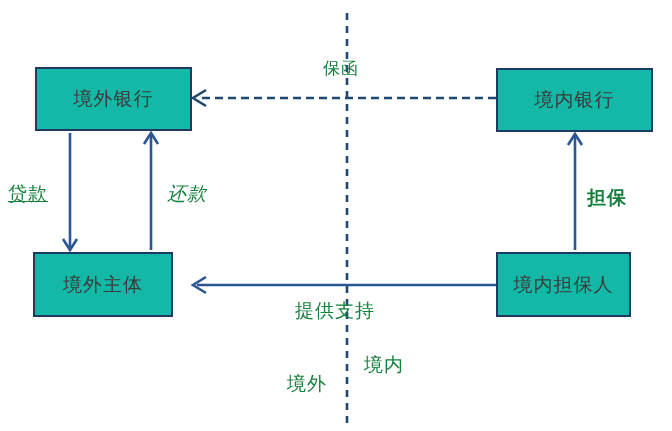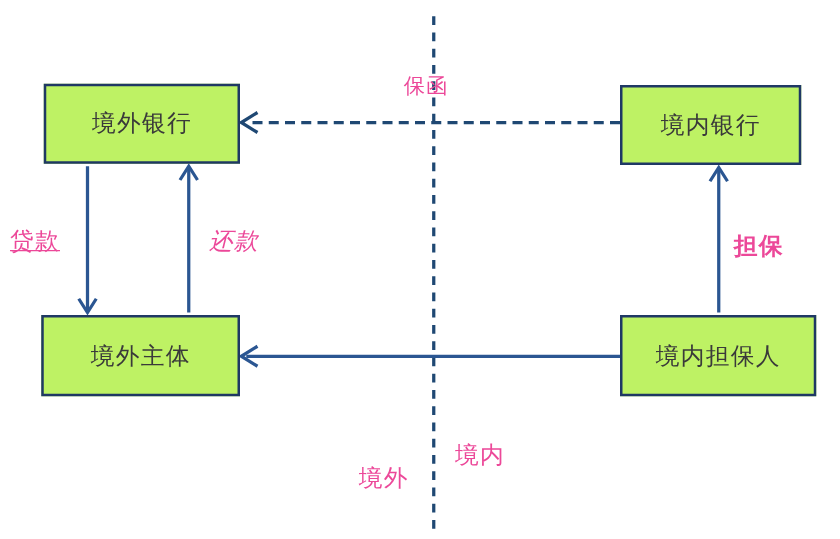--- a/index.html
+++ b/index.html
@@ -18,36 +18,36 @@
   .svg-layer {
     position: absolute;
     left: 0;
     top: 0;
     width: 672px;
     height: 431px;
   }
   .node-box {
     position: absolute;
     box-sizing: border-box;
-    background: #bef264;
+    background: #14b8a6;
     border: 2.5px solid #1f3864;
     display: flex;
     align-items: center;
     justify-content: center;
     font-size: 19px;
     letter-spacing: 1px;
     color: #3a3a3a;
   }
   .box-overseas-bank   { left: 35px;  top: 67px;  width: 157px; height: 64px; }
-  .box-domestic-bank   { left: 496px; top: 68px;  width: 145px; height: 64px; }
-  .box-overseas-entity { left: 33px;  top: 252px; width: 159px; height: 65px; }
-  .box-domestic-guarantor { left: 496px; top: 252px; width: 157px; height: 65px; }
+  .box-domestic-bank   { left: 496px; top: 68px;  width: 157px; height: 64px; }
+  .box-overseas-entity { left: 33px;  top: 252px; width: 140px; height: 65px; }
+  .box-domestic-guarantor { left: 496px; top: 252px; width: 135px; height: 65px; }
   .edge-label {
     position: absolute;
-    color: #ec4899;
+    color: #15803d;
     font-size: 19px;
     letter-spacing: 1px;
     white-space: nowrap;
     line-height: 1.1;
   }
   .lbl-baohan   { left: 323px; top: 60px;  font-size: 17px; }
   .lbl-loan     { left: 8px;   top: 184px; text-decoration: underline; }
   .lbl-repay    { left: 167px; top: 184px; font-style: italic; }
   .lbl-danbao   { left: 587px; top: 188px; font-weight: bold; }
   .lbl-support  { left: 295px; top: 301px; }
@@ -96,18 +96,19 @@
   </div>
 
   <div class="edge-label lbl-baohan">保函</div>
 
   <div class="edge-label lbl-loan">贷款</div>
 
   <div class="edge-label lbl-repay">还款</div>
 
   <div class="edge-label lbl-danbao">担保</div>
 
+  <div class="edge-label lbl-support">提供支持</div>
 
   <div class="edge-label lbl-overseas">境外</div>
 
   <div class="edge-label lbl-domestic">境内</div>
 
 </div>
 
 </body></html>

